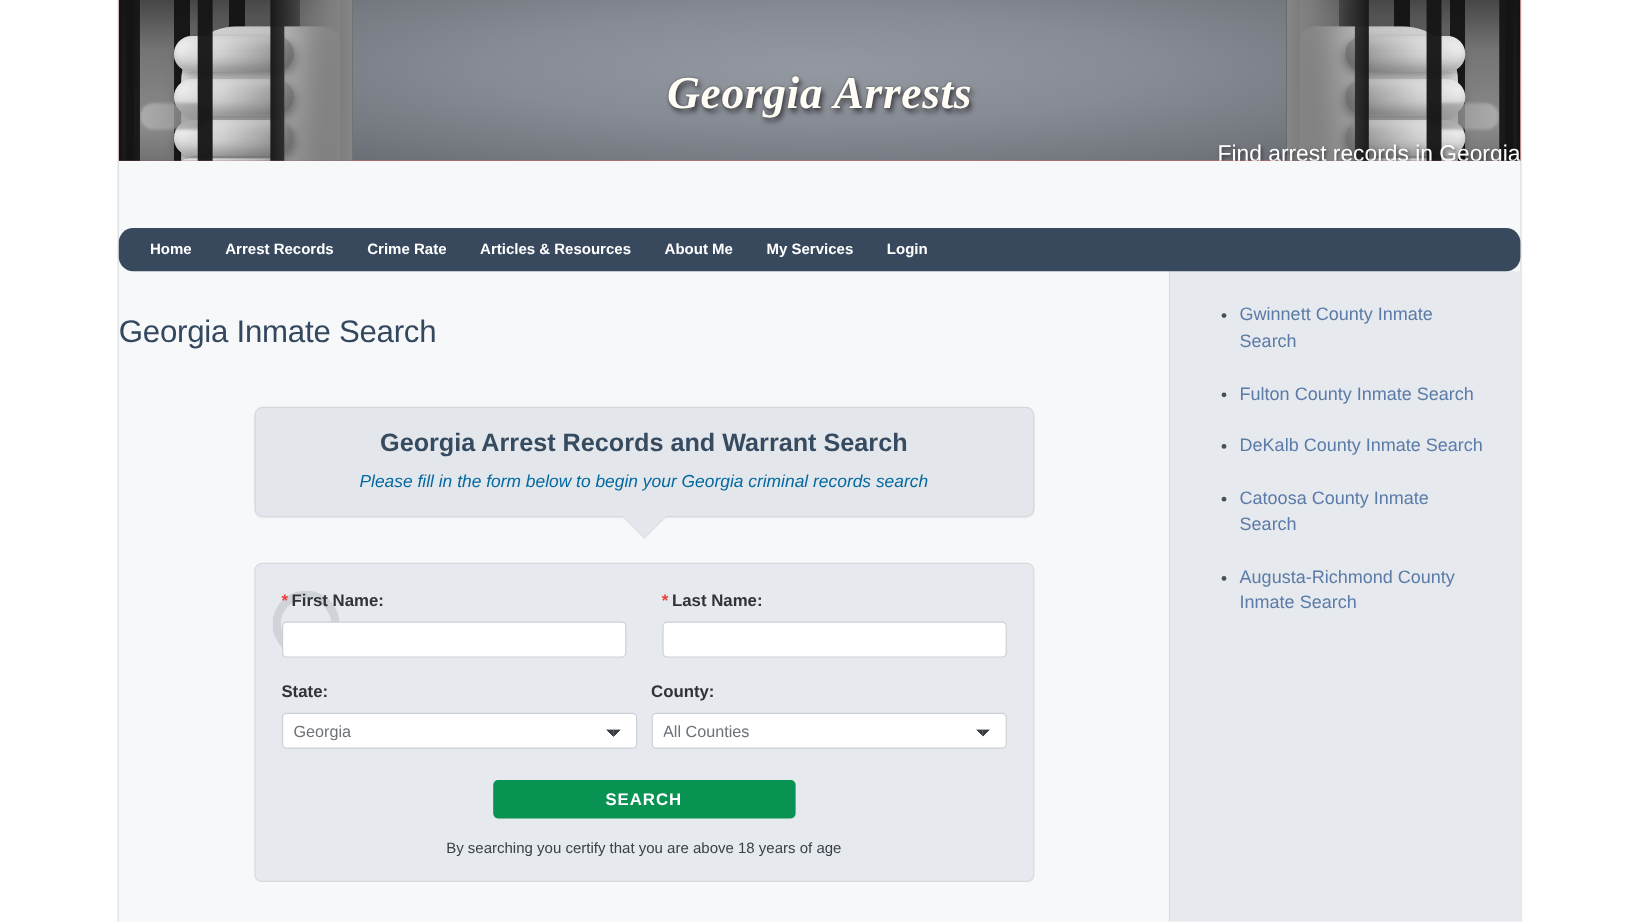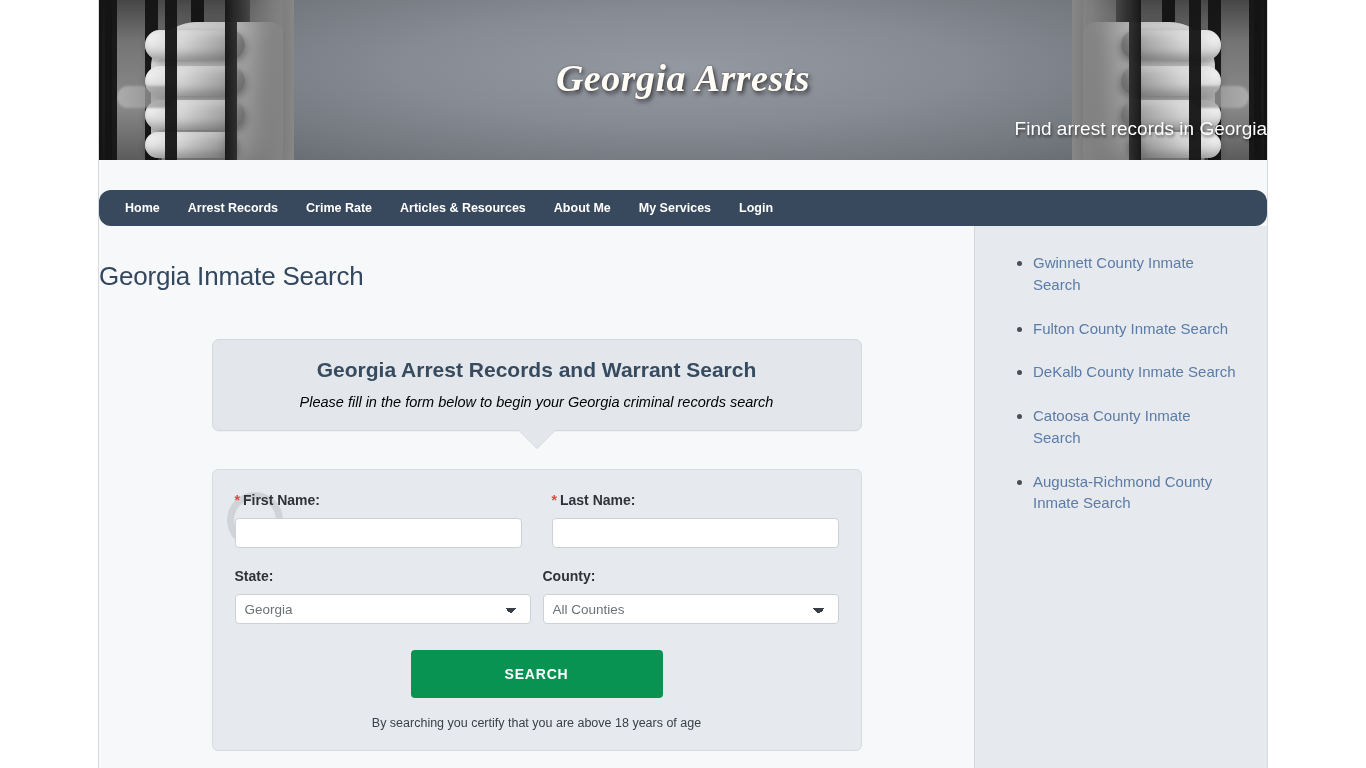--- a/index.html
+++ b/index.html
@@ -18,21 +18,21 @@
     height: 768px;
     background: #f7f8f9;
     border-left: 1px solid #d8dce0;
     border-right: 1px solid #d8dce0;
   }
 
   
   .banner {
     position: relative;
     width: 100%;
-    height: 160px;
+    height: 134px;
     overflow: hidden;
     background: #ef4444;
   }
   .banner-bg {
     position: absolute; inset: 0;
     background:
       radial-gradient(ellipse 62% 92% at 50% 42%, #9498a0 0%, #878b94 38%, #74787f 68%, #5d6068 100%);
   }
   
   .photo {
@@ -180,21 +180,21 @@
   }
   .bubble-title {
     font-size: 21px;
     font-weight: bold;
     color: #364b60;
     margin: 0 0 12px 0;
   }
   .bubble-sub {
     font-size: 14.5px;
     font-style: italic;
-    color: #000000;
+    color: #0369a1;
     margin: 0;
   }
   .bubble-tail {
     position: absolute;
     left: 50%; bottom: -17px;
     transform: translateX(-50%);
     width: 0; height: 0;
     border-left: 18px solid transparent;
     border-right: 18px solid transparent;
     border-top: 18px solid #e3e7eb;
@@ -254,21 +254,21 @@
       calc(100% - 13px) 13px;
     background-size: 6px 6px, 6px 6px;
     background-repeat: no-repeat;
   }
   .row.second { margin-top: 20px; gap: 12px; }
 
   .search-btn {
     display: block;
     margin: 26px auto 4px auto;
     width: 252px;
-    height: 48px;
+    height: 32px;
     background: #089353;
     border: none;
     border-radius: 4px;
     color: #ffffff;
     font-size: 14px;
     font-weight: bold;
     letter-spacing: 0.8px;
     cursor: pointer;
     font-family: "Liberation Sans", sans-serif;
   }

